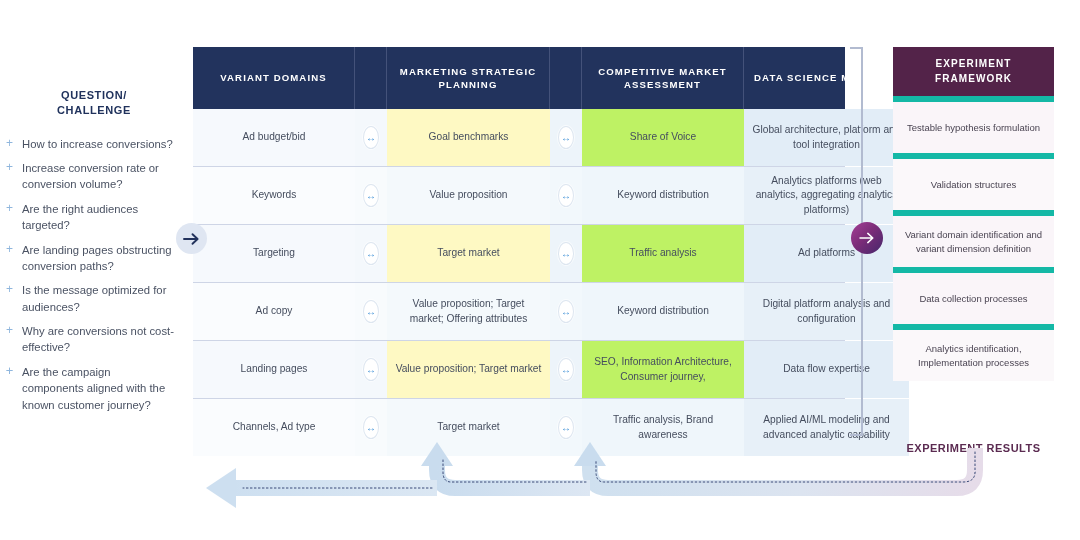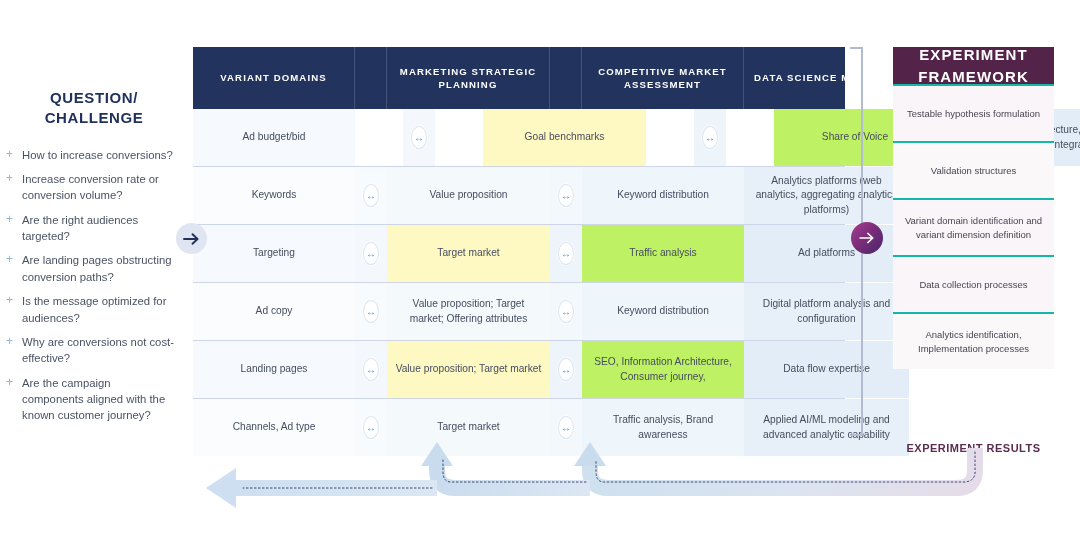--- a/index.html
+++ b/index.html
@@ -10,21 +10,21 @@
     color:#3d4654;
     overflow:hidden;
     position:relative;
   }
 
   
   #sidebar{
     position:absolute;left:0;top:88px;width:182px;
   }
   #sidebar .q-title{
-    font-size:15px;font-weight:bold;letter-spacing:.6px;
+    font-size:11px;font-weight:bold;letter-spacing:.6px;
     color:#20325c;text-align:center;line-height:1.35;
     margin:0 0 18px 0;padding-left:6px;
   }
   #sidebar ul{list-style:none;margin:0;padding:0 8px 0 6px;}
   #sidebar li{
     position:relative;padding-left:16px;margin-bottom:8px;
     font-size:11.3px;line-height:1.45;color:#4a5263;
   }
   #sidebar li .plus{
     position:absolute;left:0;top:-1px;color:#8fb6dd;font-size:12px;font-weight:400;
@@ -40,21 +40,21 @@
     display:flex;align-items:center;justify-content:center;text-align:center;
     color:#ffffff;font-size:9.6px;font-weight:bold;letter-spacing:1.1px;
     line-height:1.4;
     border-right:1px solid #44527a;
     box-sizing:border-box;
     padding:0 4px;
   }
   .m-header .hcell:last-child{border-right:none;}
 
   .m-row{display:flex;height:57px;border-top:1px solid #ced5e6;}
-  .m-row.first{border-top:none;gap:48px;}
+  .m-row.first{border-top:none;}
   .m-cell{
     flex:0 0 auto;
     display:flex;align-items:center;justify-content:center;text-align:center;
     font-size:10.2px;line-height:1.4;color:#454d5e;
     box-sizing:border-box;padding:0 8px;
   }
   
   .c-var{width:162px;}
   .c-arr{width:32px;}
   .c-mkt{width:163px;}
@@ -112,28 +112,28 @@
     background:linear-gradient(135deg,#a63f96 0%,#7c2d79 45%,#45276b 100%);
     display:flex;align-items:center;justify-content:center;
     z-index:6;
   }
 
   
   #framework{
     position:absolute;left:893px;top:47px;width:161px;
   }
   #framework .f-header{
-    height:37px;background:#532349;
+    height:49px;background:#532349;
     display:flex;align-items:center;justify-content:center;text-align:center;
-    color:#ffffff;font-size:15px;font-weight:bold;letter-spacing:1.1px;line-height:1.45;
+    color:#ffffff;font-size:10px;font-weight:bold;letter-spacing:1.1px;line-height:1.45;
     box-sizing:border-box;padding:0 6px;
   }
   #framework .f-row{
     height:57px;background:#faf5f9;
-    border-top:2px solid #14b8a6;
+    border-top:6px solid #14b8a6;
     display:flex;align-items:center;justify-content:center;text-align:center;
     font-size:9.5px;line-height:1.45;color:#4a4452;
     box-sizing:border-box;padding:0 8px;
   }
   #framework .f-row.alt{background:#fbf8fa;}
   #exp-results{
     position:absolute;left:893px;top:442px;width:161px;
     text-align:center;font-size:11px;font-weight:bold;letter-spacing:.5px;
     color:#5b2b51;
   }

